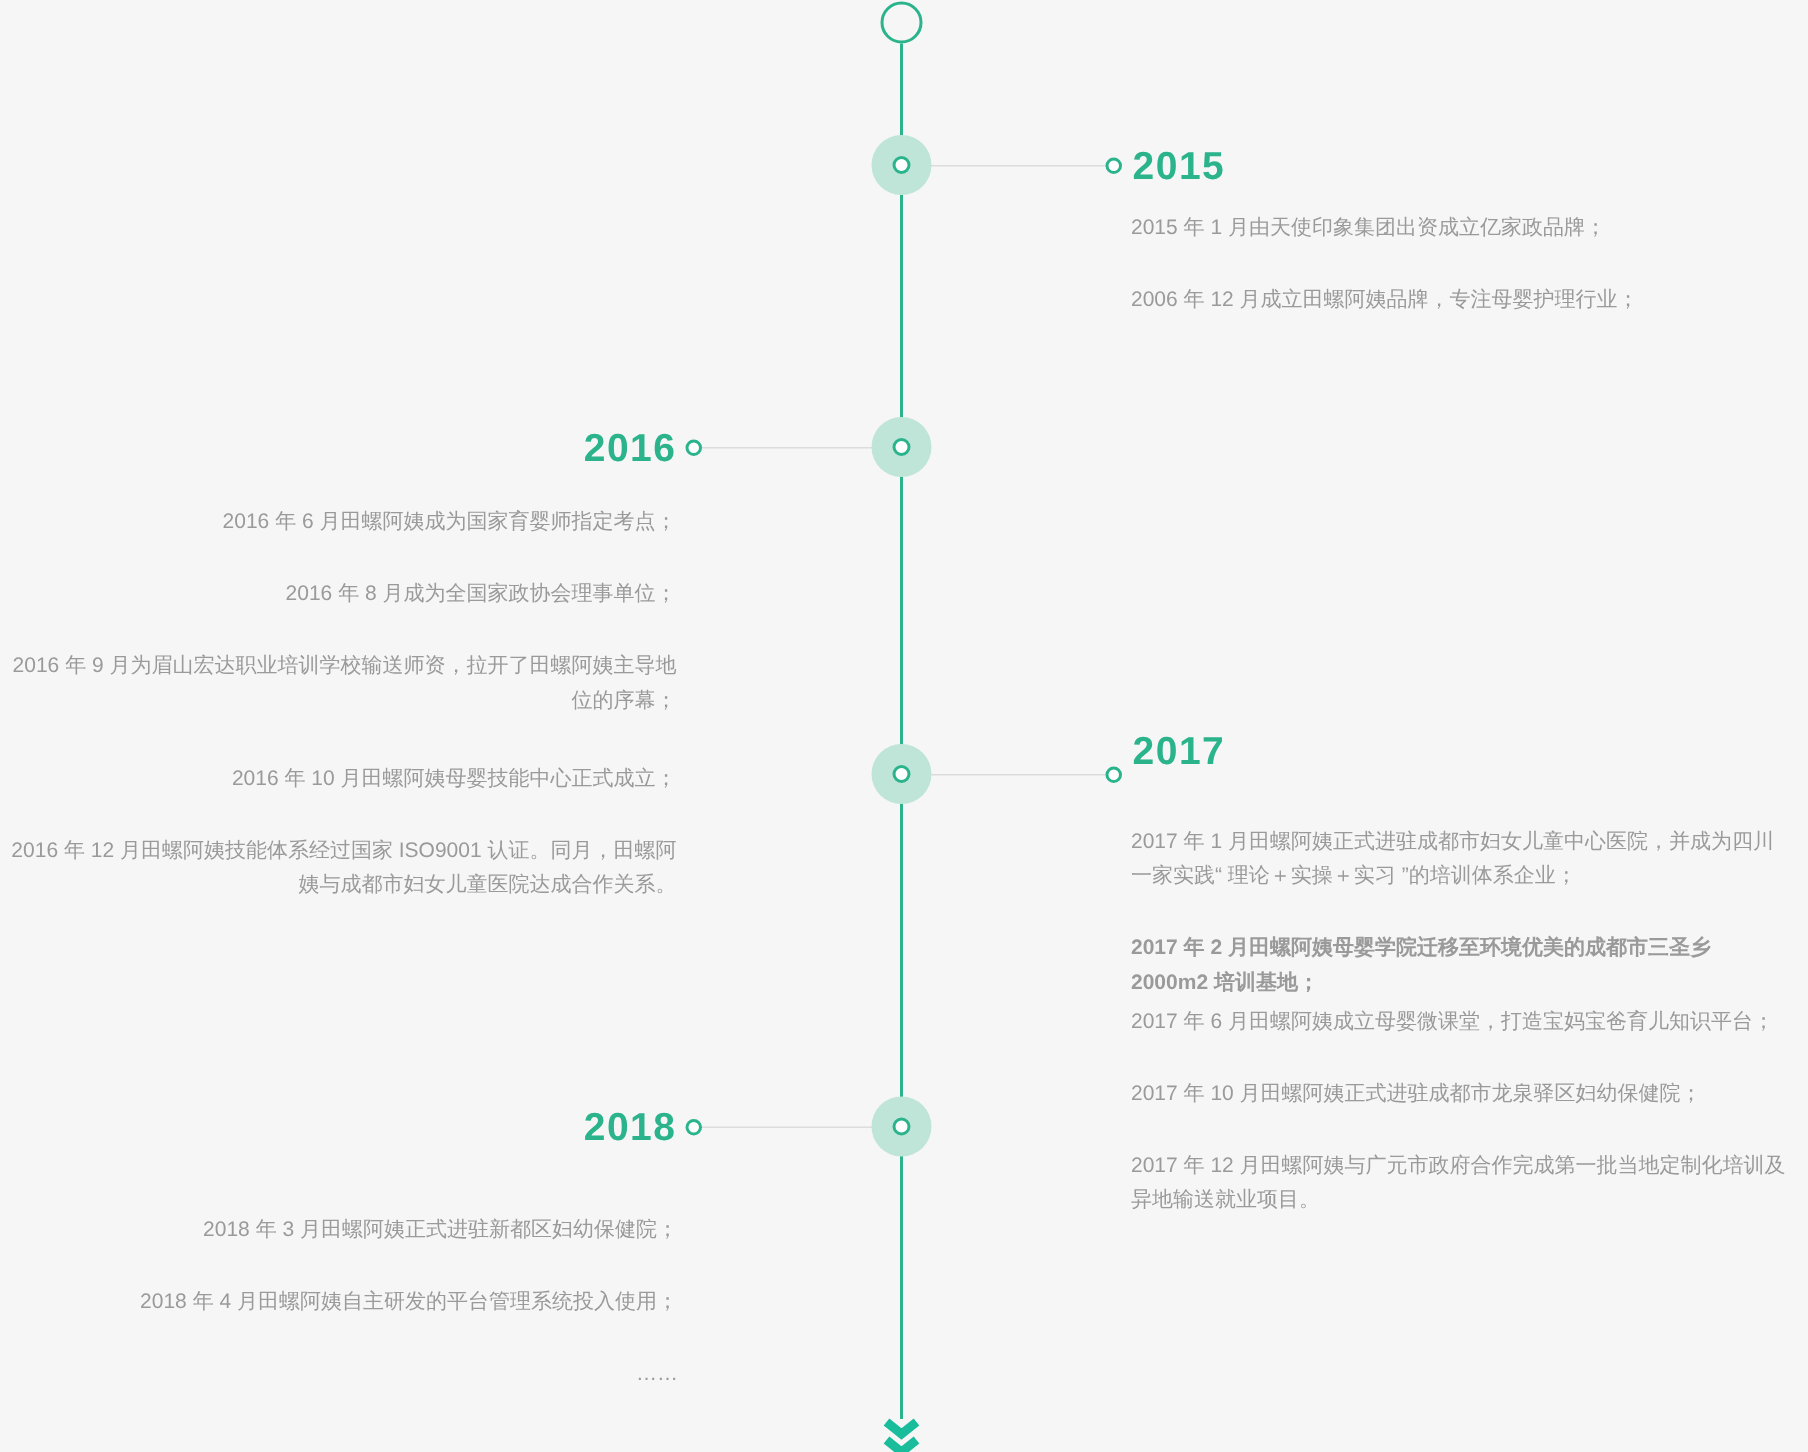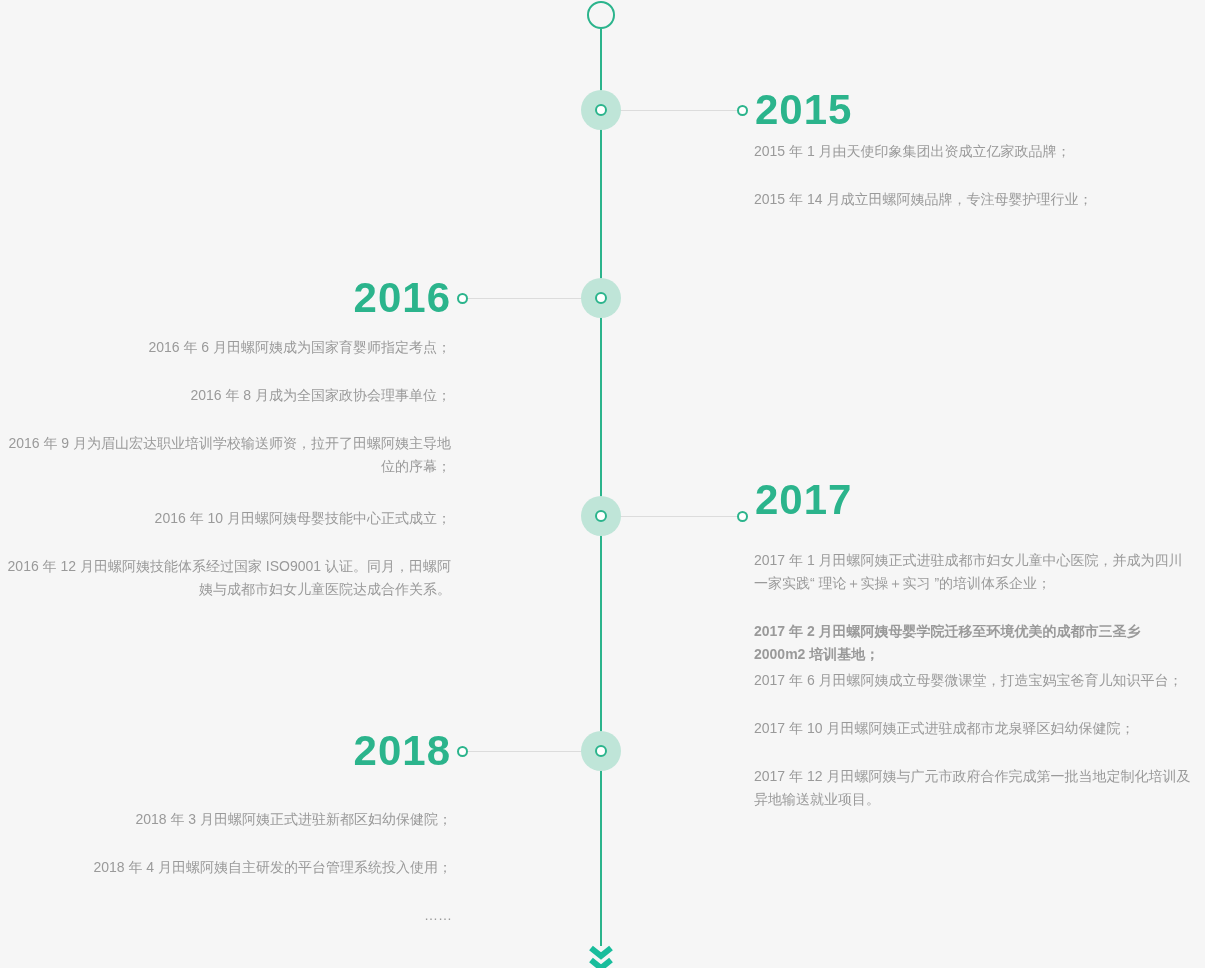--- a/index.html
+++ b/index.html
@@ -47,21 +47,21 @@
   }
   .connector{
     position:absolute;height:1px;background:var(--connector);
   }
   .year-circle{
     position:absolute;width:7px;height:7px;border-radius:50%;
     background:#ffffff;border:2px solid var(--accent);
   }
   .year-label{
     position:absolute;
-    font-size:42px;font-weight:bold;color:var(--accent);
+    font-size:26px;font-weight:bold;color:var(--accent);
     line-height:42px;letter-spacing:1px;
   }
   .entries{
     position:absolute;
     font-size:14px;line-height:23px;color:var(--text);
   }
   .entries .entry{margin:0 0 25px 0;}
   
   .era-2015 .node-halo{top:90px;}
   .era-2015 .node-dot{top:104px;}
@@ -102,21 +102,21 @@
   <div class="v-line"></div>
 
   <div class="era era-2015">
     <div class="connector"></div>
     <div class="node-halo"></div>
     <div class="node-dot"></div>
     <div class="year-circle"></div>
     <div class="year-label">2015</div>
     <div class="entries">
         <p class="entry">2015 年 1 月由天使印象集团出资成立亿家政品牌；</p>
-        <p class="entry">2015 年 14 月成立田螺阿姨品牌，专注母婴护理行业；</p>
+        <p class="entry">2006 年 12 月成立田螺阿姨品牌，专注母婴护理行业；</p>
       </div>
   </div>
 
   <div class="era era-2016">
     <div class="connector"></div>
     <div class="node-halo"></div>
     <div class="node-dot"></div>
     <div class="year-circle"></div>
     <div class="year-label">2016</div>
     <div class="entries">

